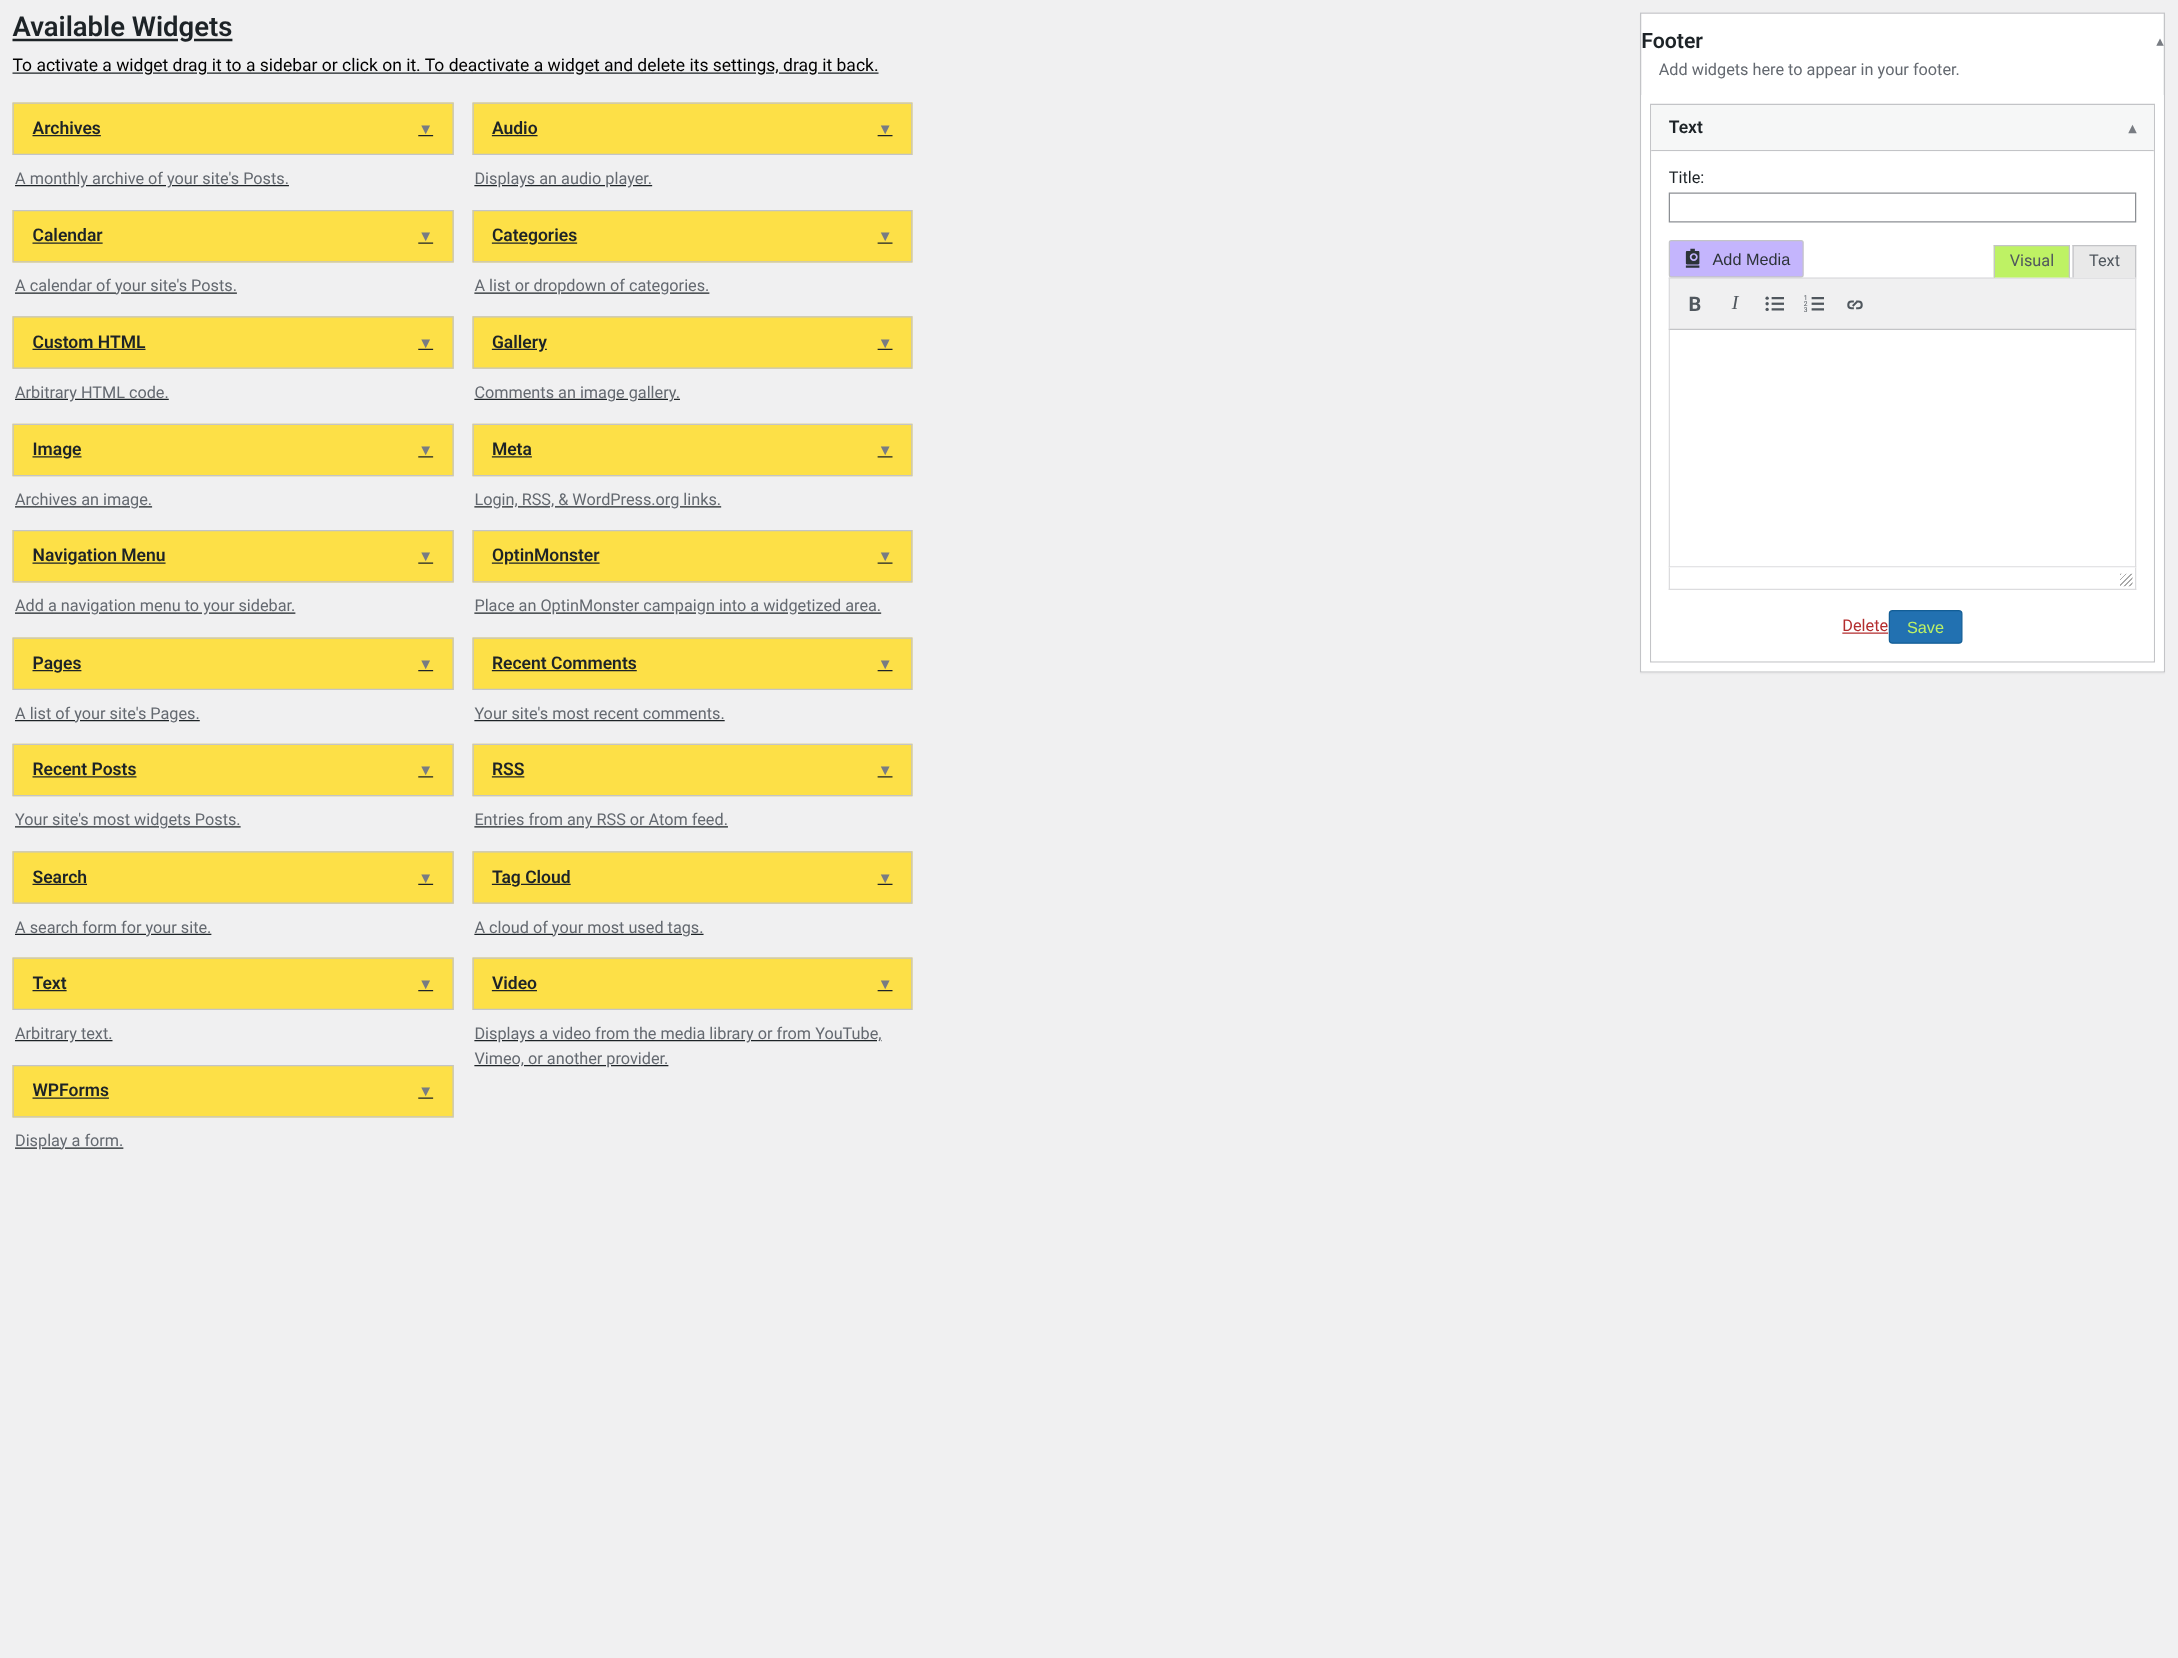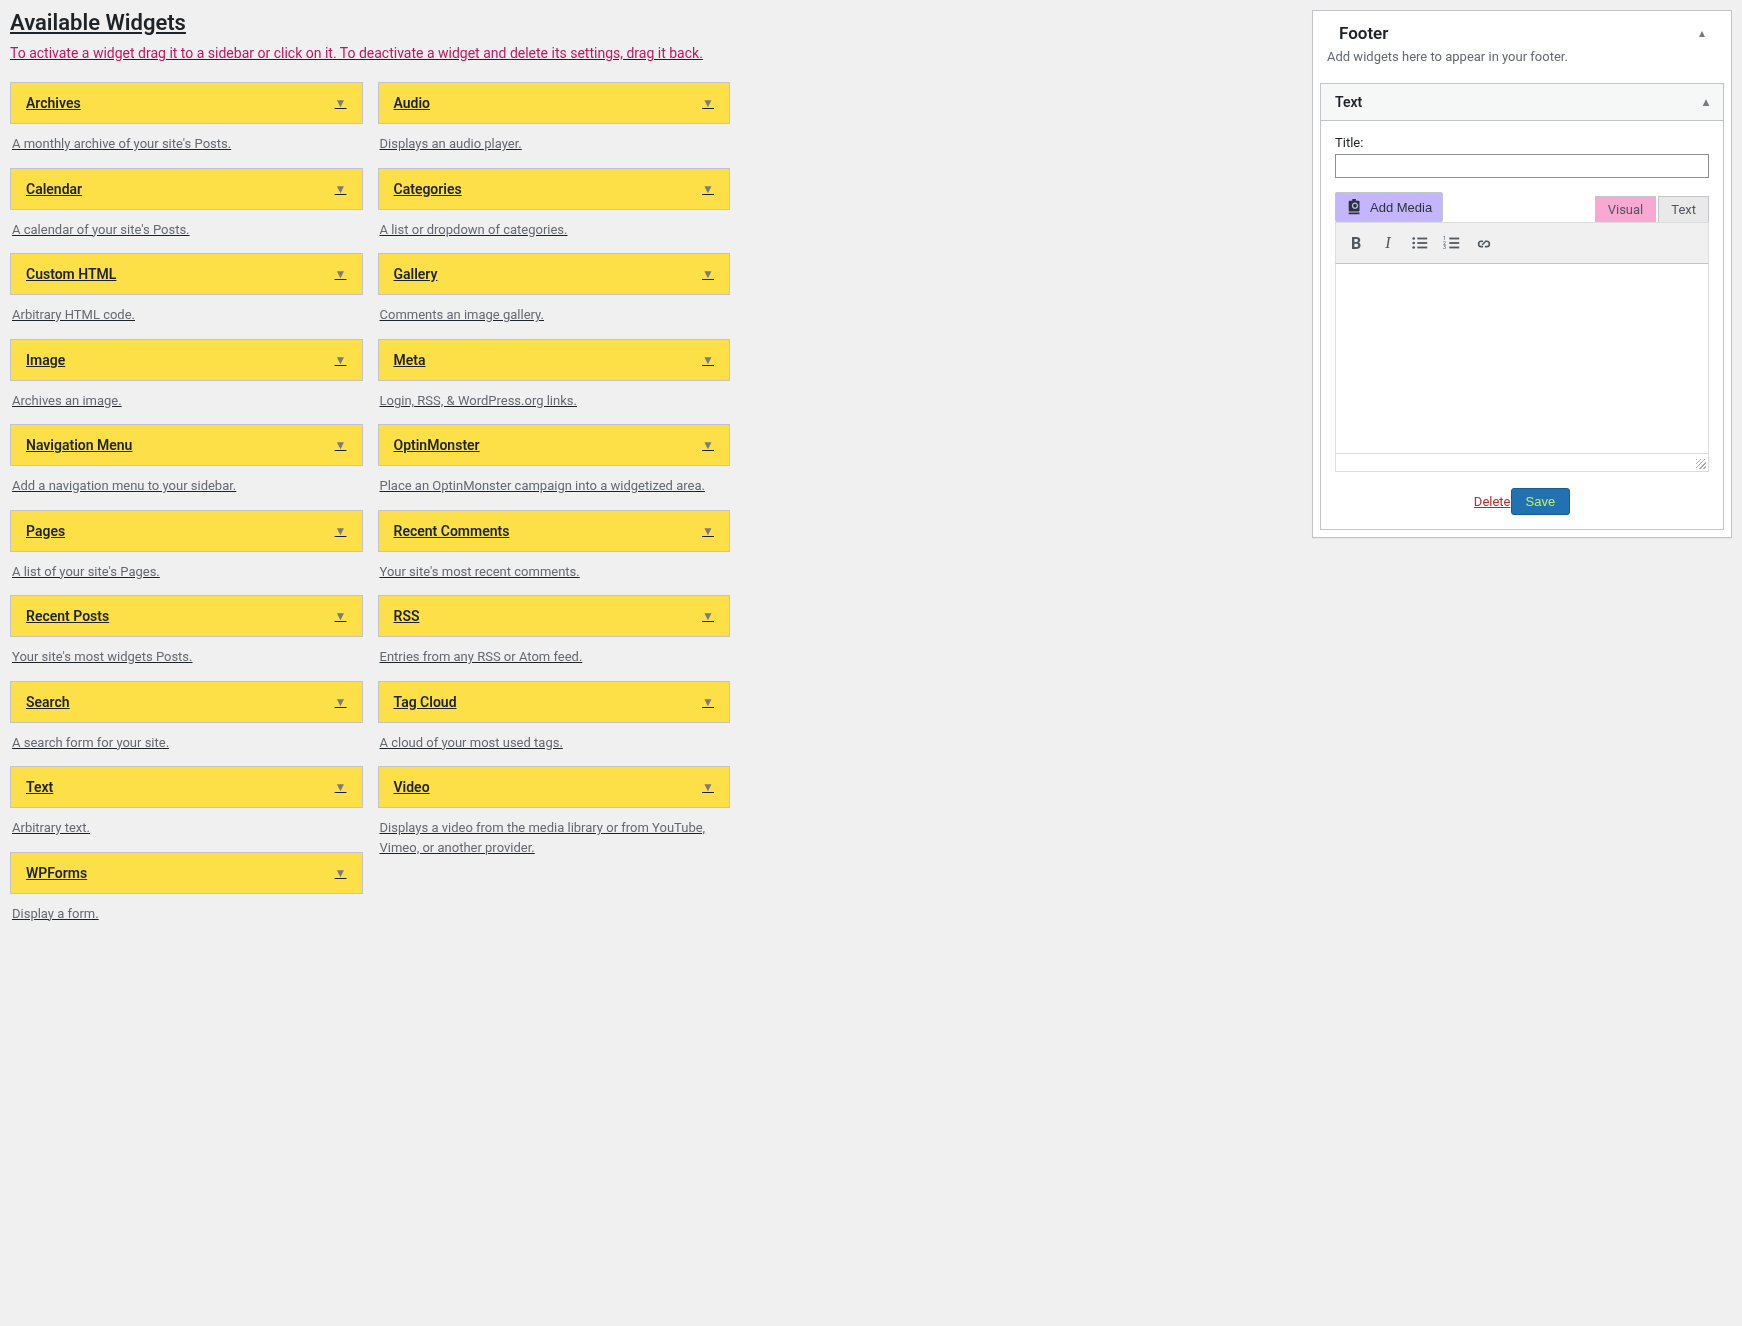--- a/index.html
+++ b/index.html
@@ -23,21 +23,21 @@
     margin-left: auto;
     flex: 0 0 420px;
   }
   h2 {
     font-size: 22px;
     font-weight: 600;
     margin-bottom: 8px;
     color: #1d2327;
   }
   .section-desc {
-    color: #be185d;
+    color: #000000;
     font-size: 14px;
     line-height: 1.5;
     margin-bottom: 18px;
   }
   .widgets-grid {
     display: grid;
     grid-template-columns: 1fr 1fr;
     gap: 0 15px;
   }
   .widget-block {
@@ -66,21 +66,21 @@
     color: #646970;
     padding: 10px 2px 4px 2px;
     line-height: 1.5;
   }
   .sidebar-box {
     background: #fff;
     border: 1px solid #c3c4c7;
     box-shadow: 0 1px 1px rgba(0,0,0,.04);
   }
   .sidebar-header {
-    padding: 12px 26px 6px;
+    padding: 12px 0 6px;
     display: flex;
     justify-content: space-between;
     align-items: center;
   }
   .sidebar-header h3 {
     font-size: 17px;
     font-weight: 600;
   }
   .sidebar-desc {
     color: #646970;
@@ -146,21 +146,21 @@
     display: flex;
     gap: 2px;
   }
   .editor-tab {
     border: 1px solid #c3c4c7;
     border-bottom: none;
     padding: 5px 12px;
     font-size: 13px;
     cursor: pointer;
     color: #50575e;
-    background: #f9a8d4;
+    background: #bef264;
   }
   .editor-tab.active {
     background: #e9e9e9;
   }
   .editor-toolbar {
     background: #f0f0f1;
     border: 1px solid #dcdcde;
     border-bottom: 1px solid #c3c4c7;
     padding: 6px;
     display: flex;

